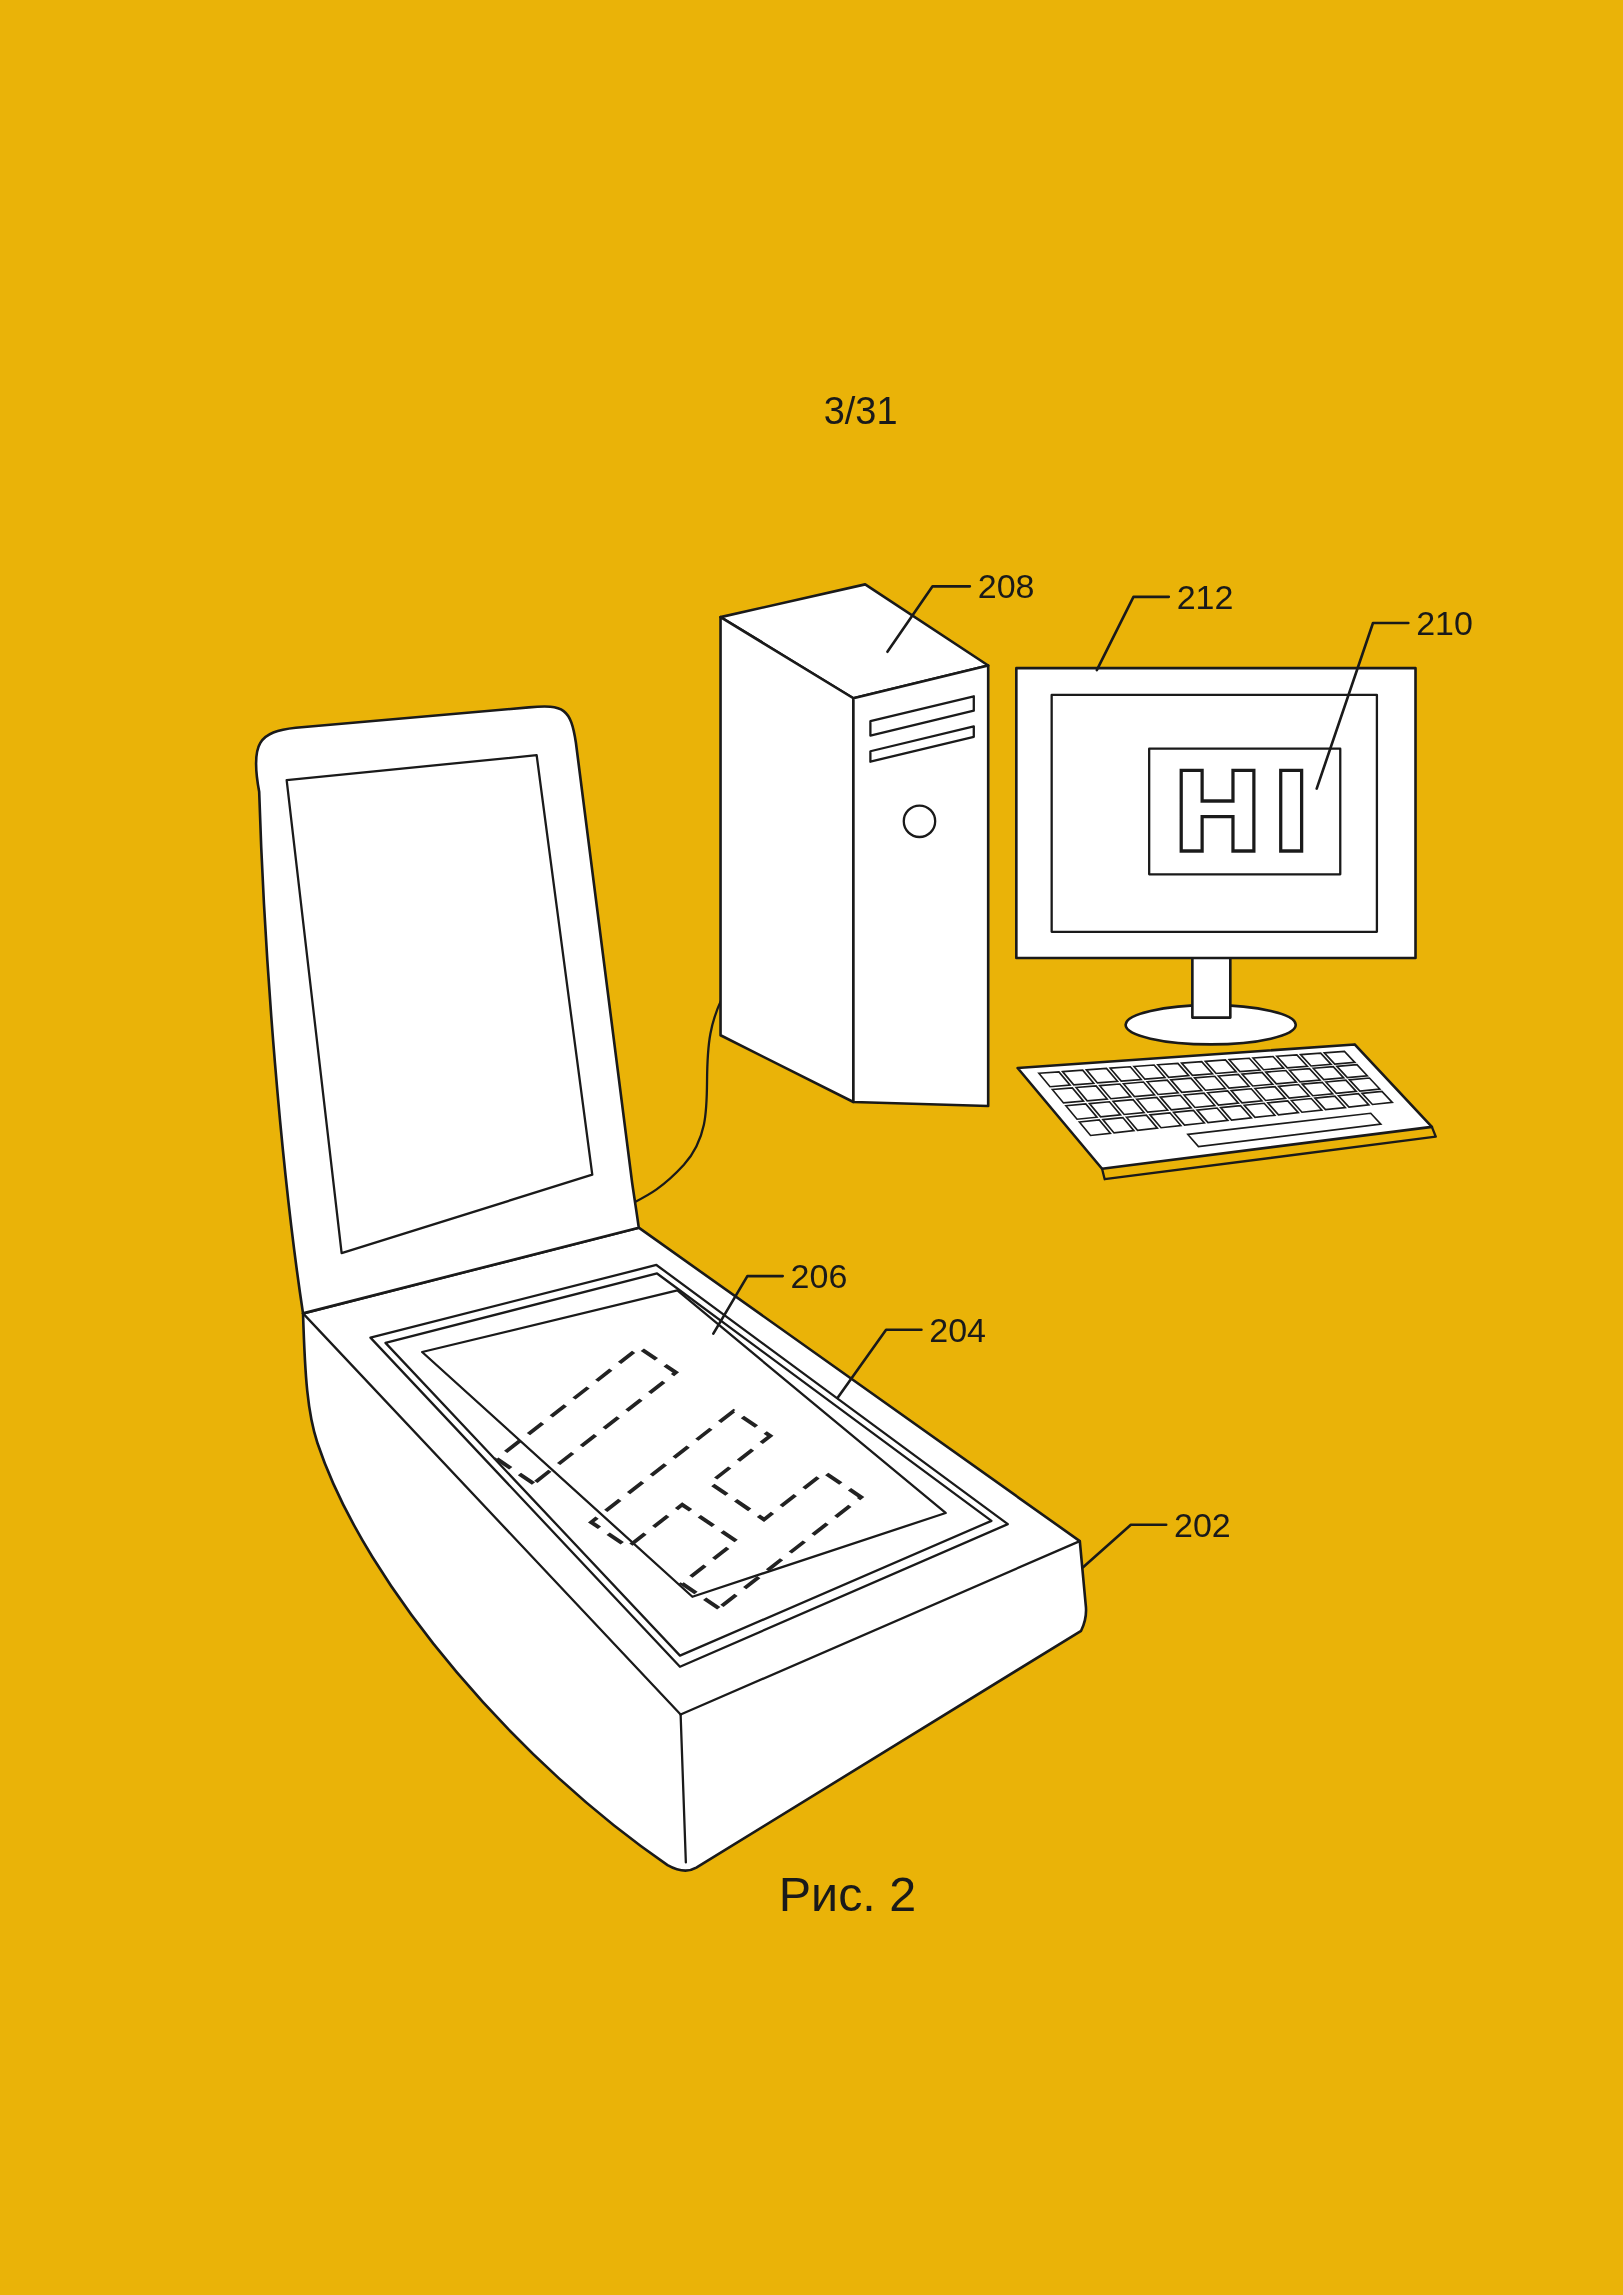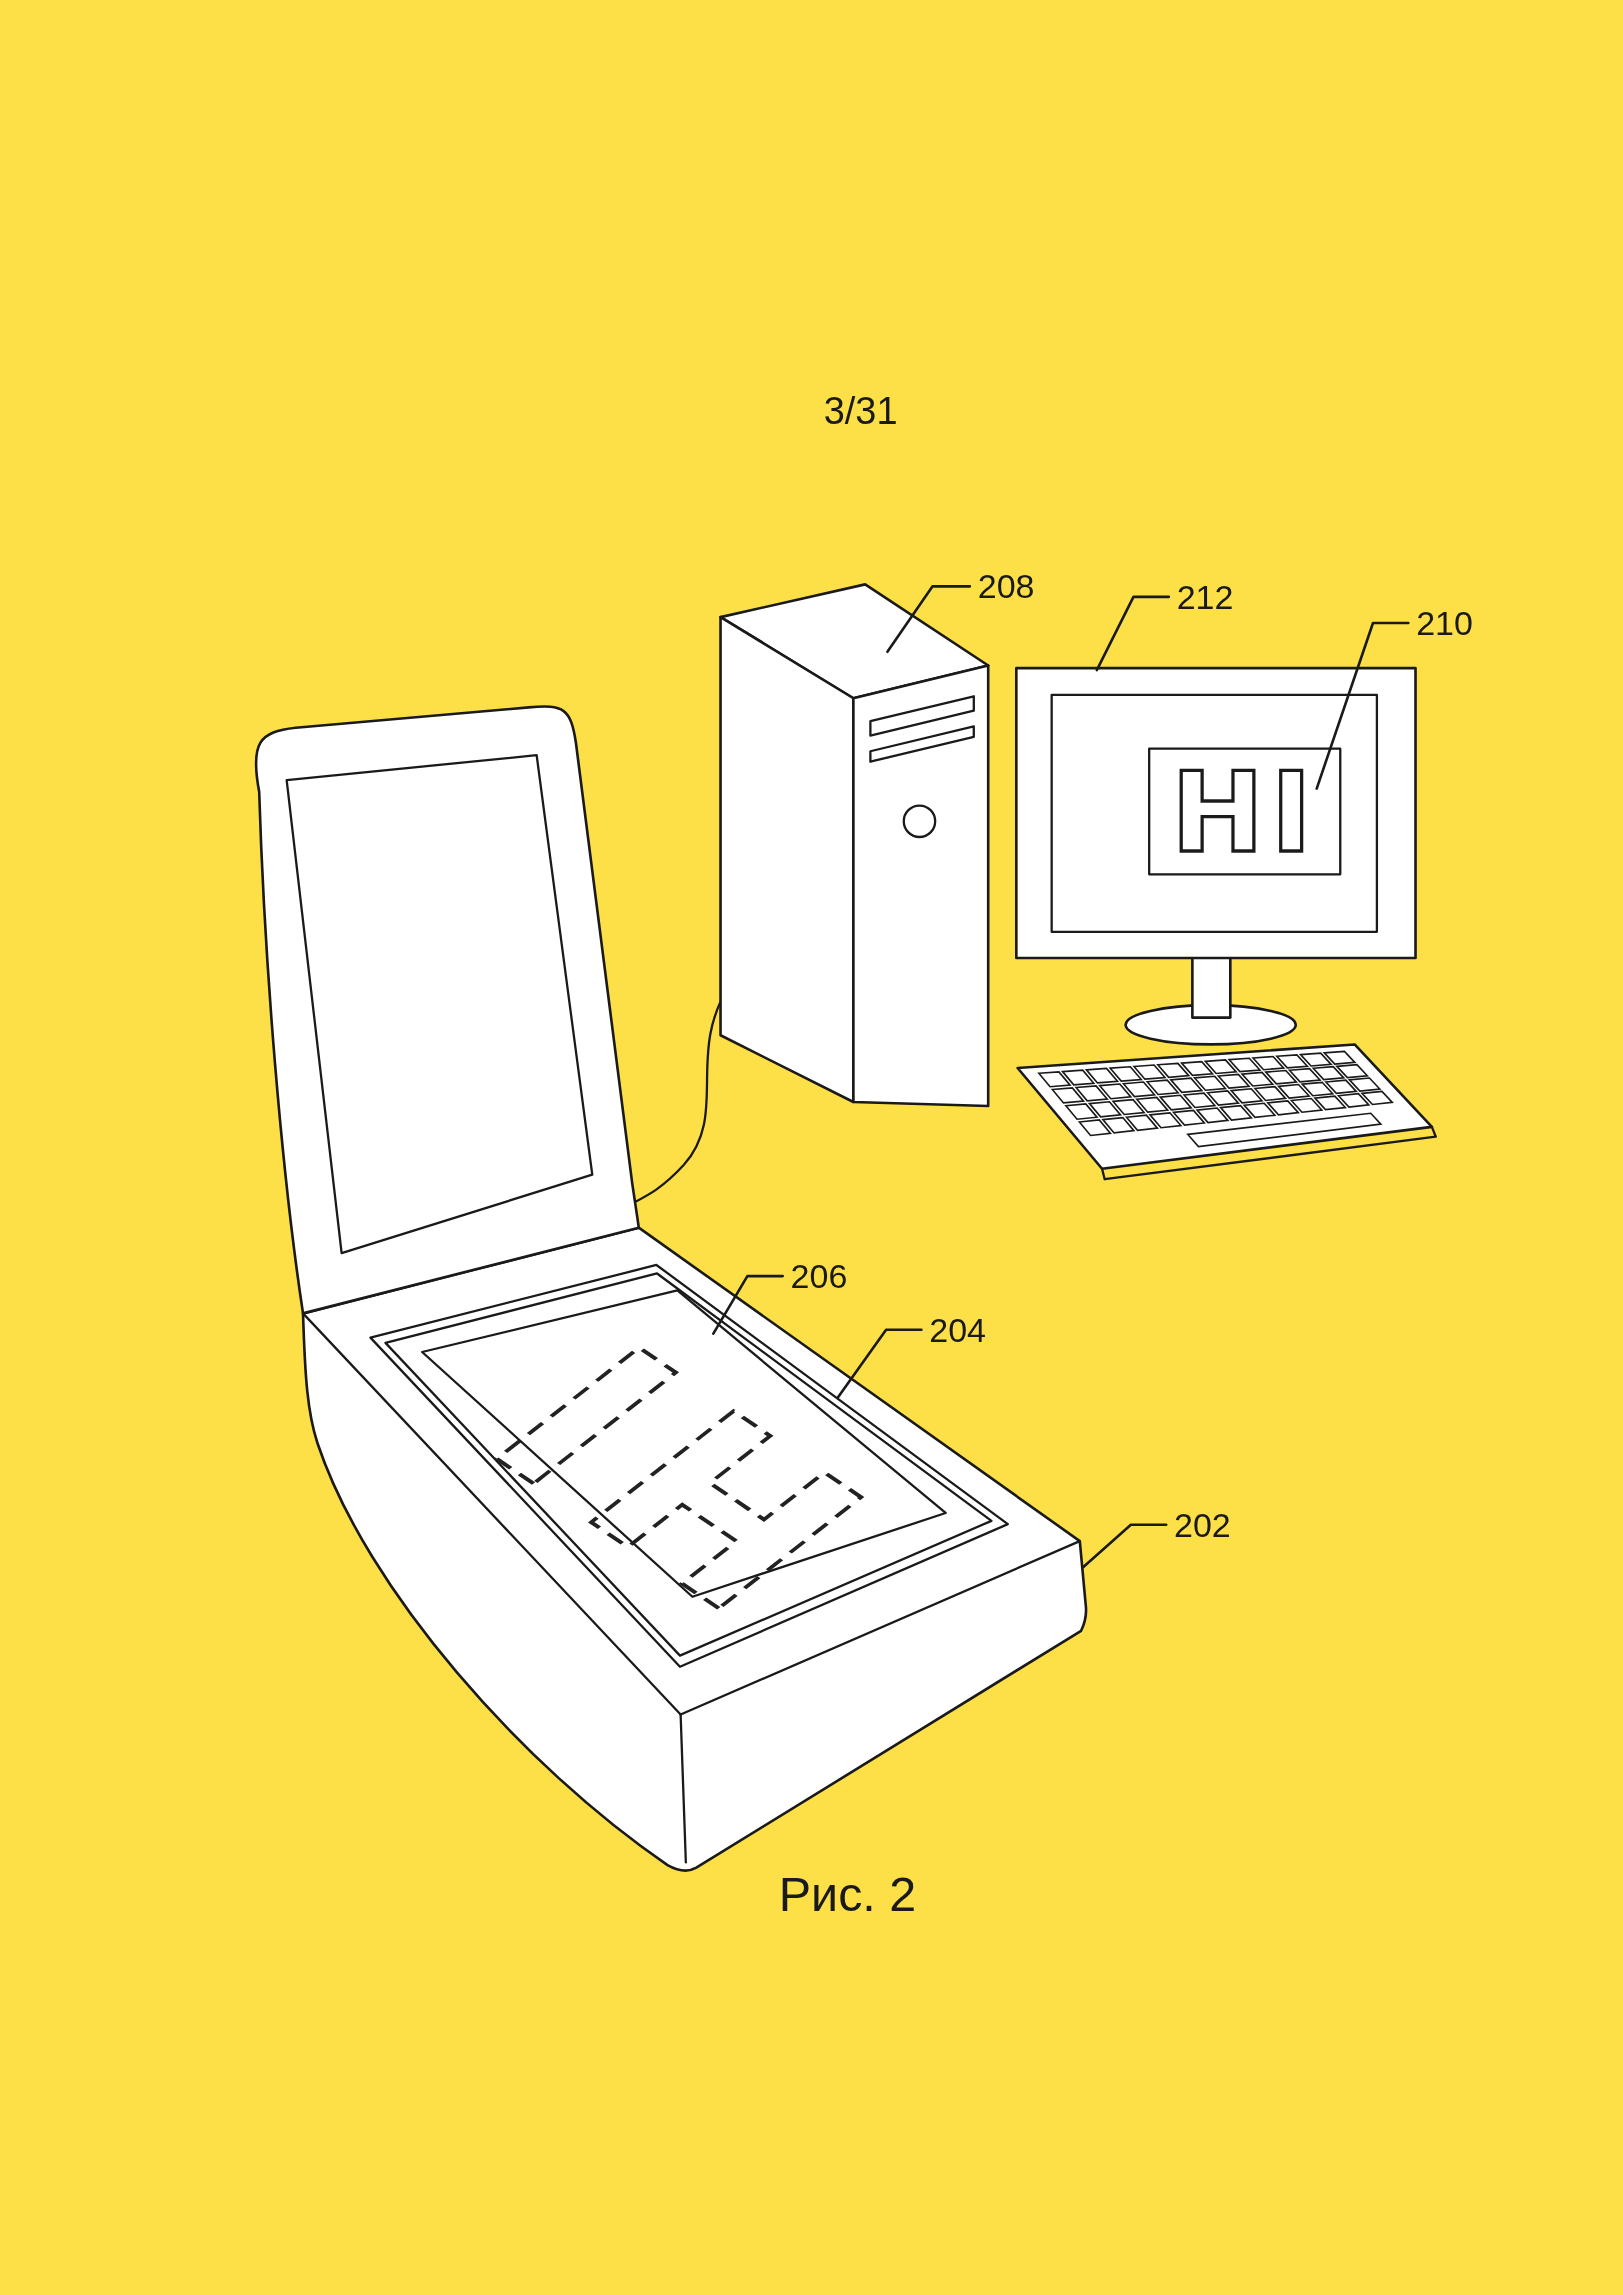--- a/index.html
+++ b/index.html
@@ -3,21 +3,21 @@
 <meta charset="utf-8">
 <style>
   html, body {
     margin: 0;
     padding: 0;
     background: #ffffff;
   }
   .page {
     width: 1623px;
     height: 2295px;
-    background: #fde047;
+    background: #eab308;
     position: relative;
   }
   svg { display: block; }
   .outline {
     fill: #ffffff;
     stroke: #1a1a1a;
     stroke-width: 4;
     stroke-linejoin: round;
     stroke-linecap: round;
   }

